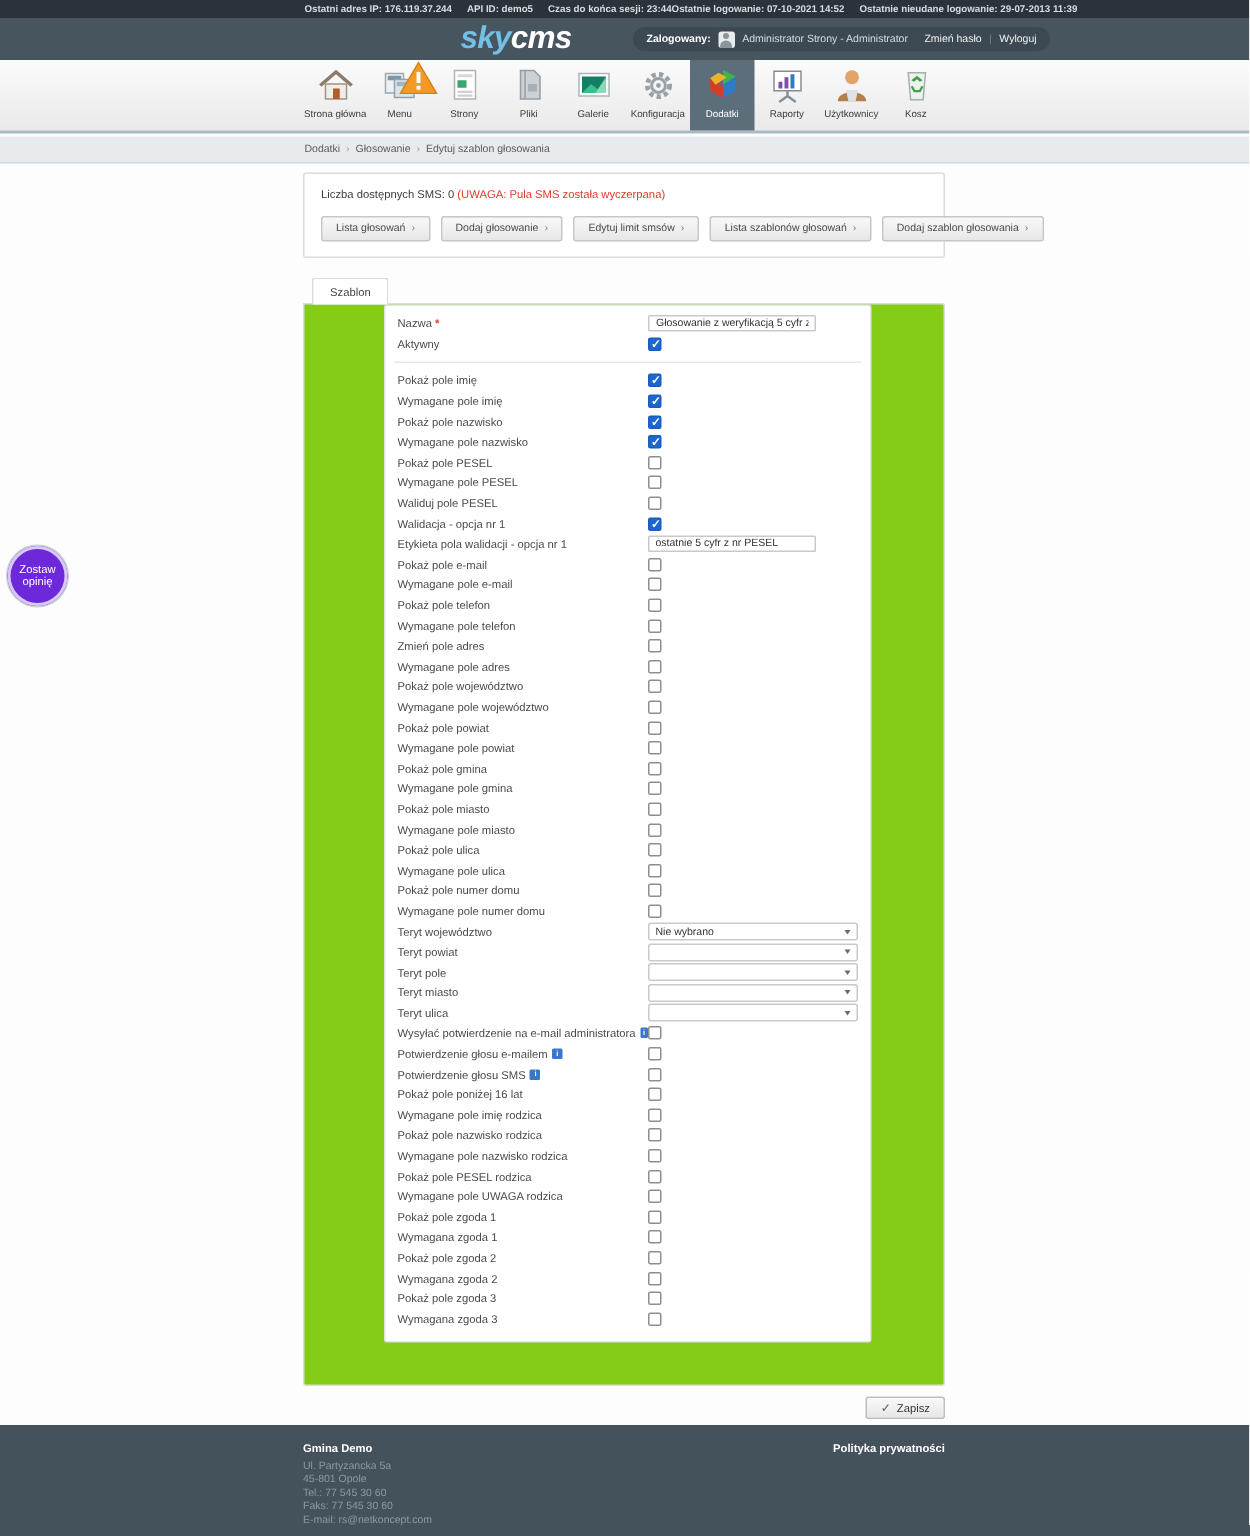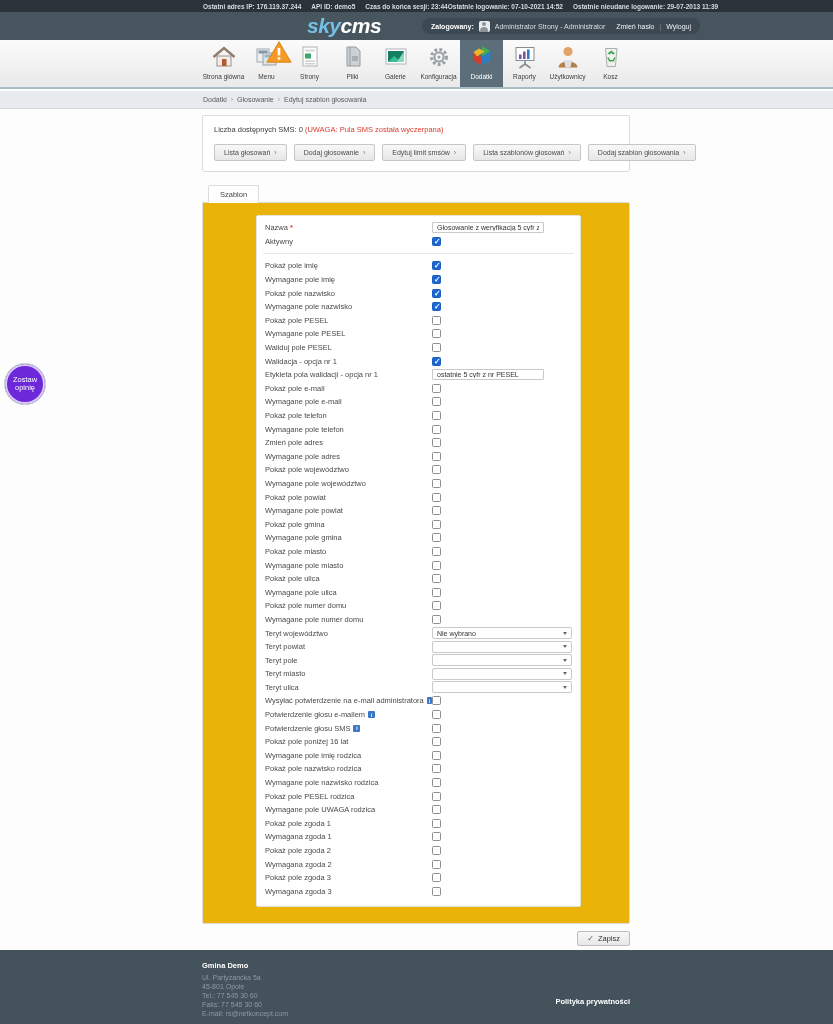--- a/index.html
+++ b/index.html
@@ -55,21 +55,21 @@
   .gbtn { display:inline-flex; align-items:center; gap:4px; height:17px; padding:0 9px;
     background:linear-gradient(#f8f8f8,#e7e7e7); border:1px solid #c6c6c6; border-radius:2px;
     font-size:7px; color:#4a4a4a; white-space:nowrap; cursor:pointer; }
   .gbtn .arr { color:#7c7c7c; font-size:7px; }
 
   
   .tabwrap { margin-top:12px; }
   .tabstrip { display:flex; }
   .tab { background:#fff; border:1px solid #dcdcdc; border-bottom:none; border-radius:2px 2px 0 0;
     padding:4px 11px 4px 11px; font-size:7.5px; color:#444; margin-left:6px; position:relative; z-index:2; top:1px; cursor:pointer; }
-  .formbox { background:#eab308; border:1px solid #dcdcdc; border-radius:0 2px 2px 2px; padding:12px 0 12px 0; min-height:722px; }
+  .formbox { background:#84cc16; border:1px solid #dcdcdc; border-radius:0 2px 2px 2px; padding:0 0 12px 0; min-height:722px; }
   .innerpanel { margin-left:53px; width:325px; border:1px solid #e3e3e3; border-radius:2px; padding:5px 0 8px 0; background:#fff; }
   .frow { display:flex; align-items:center; height:13.6px; padding-left:8px; }
   .flabel { width:167px; font-size:7.5px; color:#4a4a4a; display:flex; align-items:center; white-space:nowrap; }
   .req { color:#dd3a2e; font-weight:bold; margin-left:2px; }
   .info { display:inline-flex; align-items:center; justify-content:center; width:7px; height:7px; margin-left:3px;
     background:#3a77c9; color:#fff; border-radius:1px; font-size:5px; font-weight:bold; cursor:pointer; }
   .tinput { width:112px; height:11px; border:1px solid #c9c9c9; border-radius:1px; font-family:"Liberation Sans",sans-serif;
     font-size:7px; color:#333; padding:0 4px; outline:none; }
   .cb { width:9px; height:9px; border:1px solid #8e8e8e; border-radius:1.5px; background:#fff; cursor:pointer; position:relative; }
   .cb.checked { background:#1e66d0; border-color:#1a5cbf; }
@@ -91,21 +91,21 @@
     background:#6d28d9; border:1px solid #c9d1d6; box-shadow:inset 0 0 0 2px rgba(255,255,255,0.75);
     display:flex; align-items:center; justify-content:center; text-align:center; cursor:pointer; }
   .feedback span { font-size:7.5px; color:#fff; line-height:8.5px; width:32px; }
 
   
   .footer { position:absolute; left:0; bottom:0; width:833px; height:74px; background:#44525c; }
   .footinner { margin-left:202px; width:428px; padding-top:11px; display:flex; justify-content:space-between; }
   .org { font-size:7.5px; font-weight:bold; color:#ffffff; margin-bottom:3px; }
   .fline { font-size:7px; color:#8d9aa3; line-height:9px; }
   a.fline { text-decoration:none; display:block; }
-  .privacy { font-size:7.5px; font-weight:bold; color:#ffffff; text-decoration:none; white-space:nowrap;margin-top:36px; }
+  .privacy { font-size:7.5px; font-weight:bold; color:#ffffff; text-decoration:none; white-space:nowrap; }
 </style>
 </head>
 <body>
 
 <div id="page">
 
   <div class="topstrip">
     <div class="grp">
       <span>Ostatni adres IP: 176.119.37.244</span>
       <span>API ID: demo5</span>

